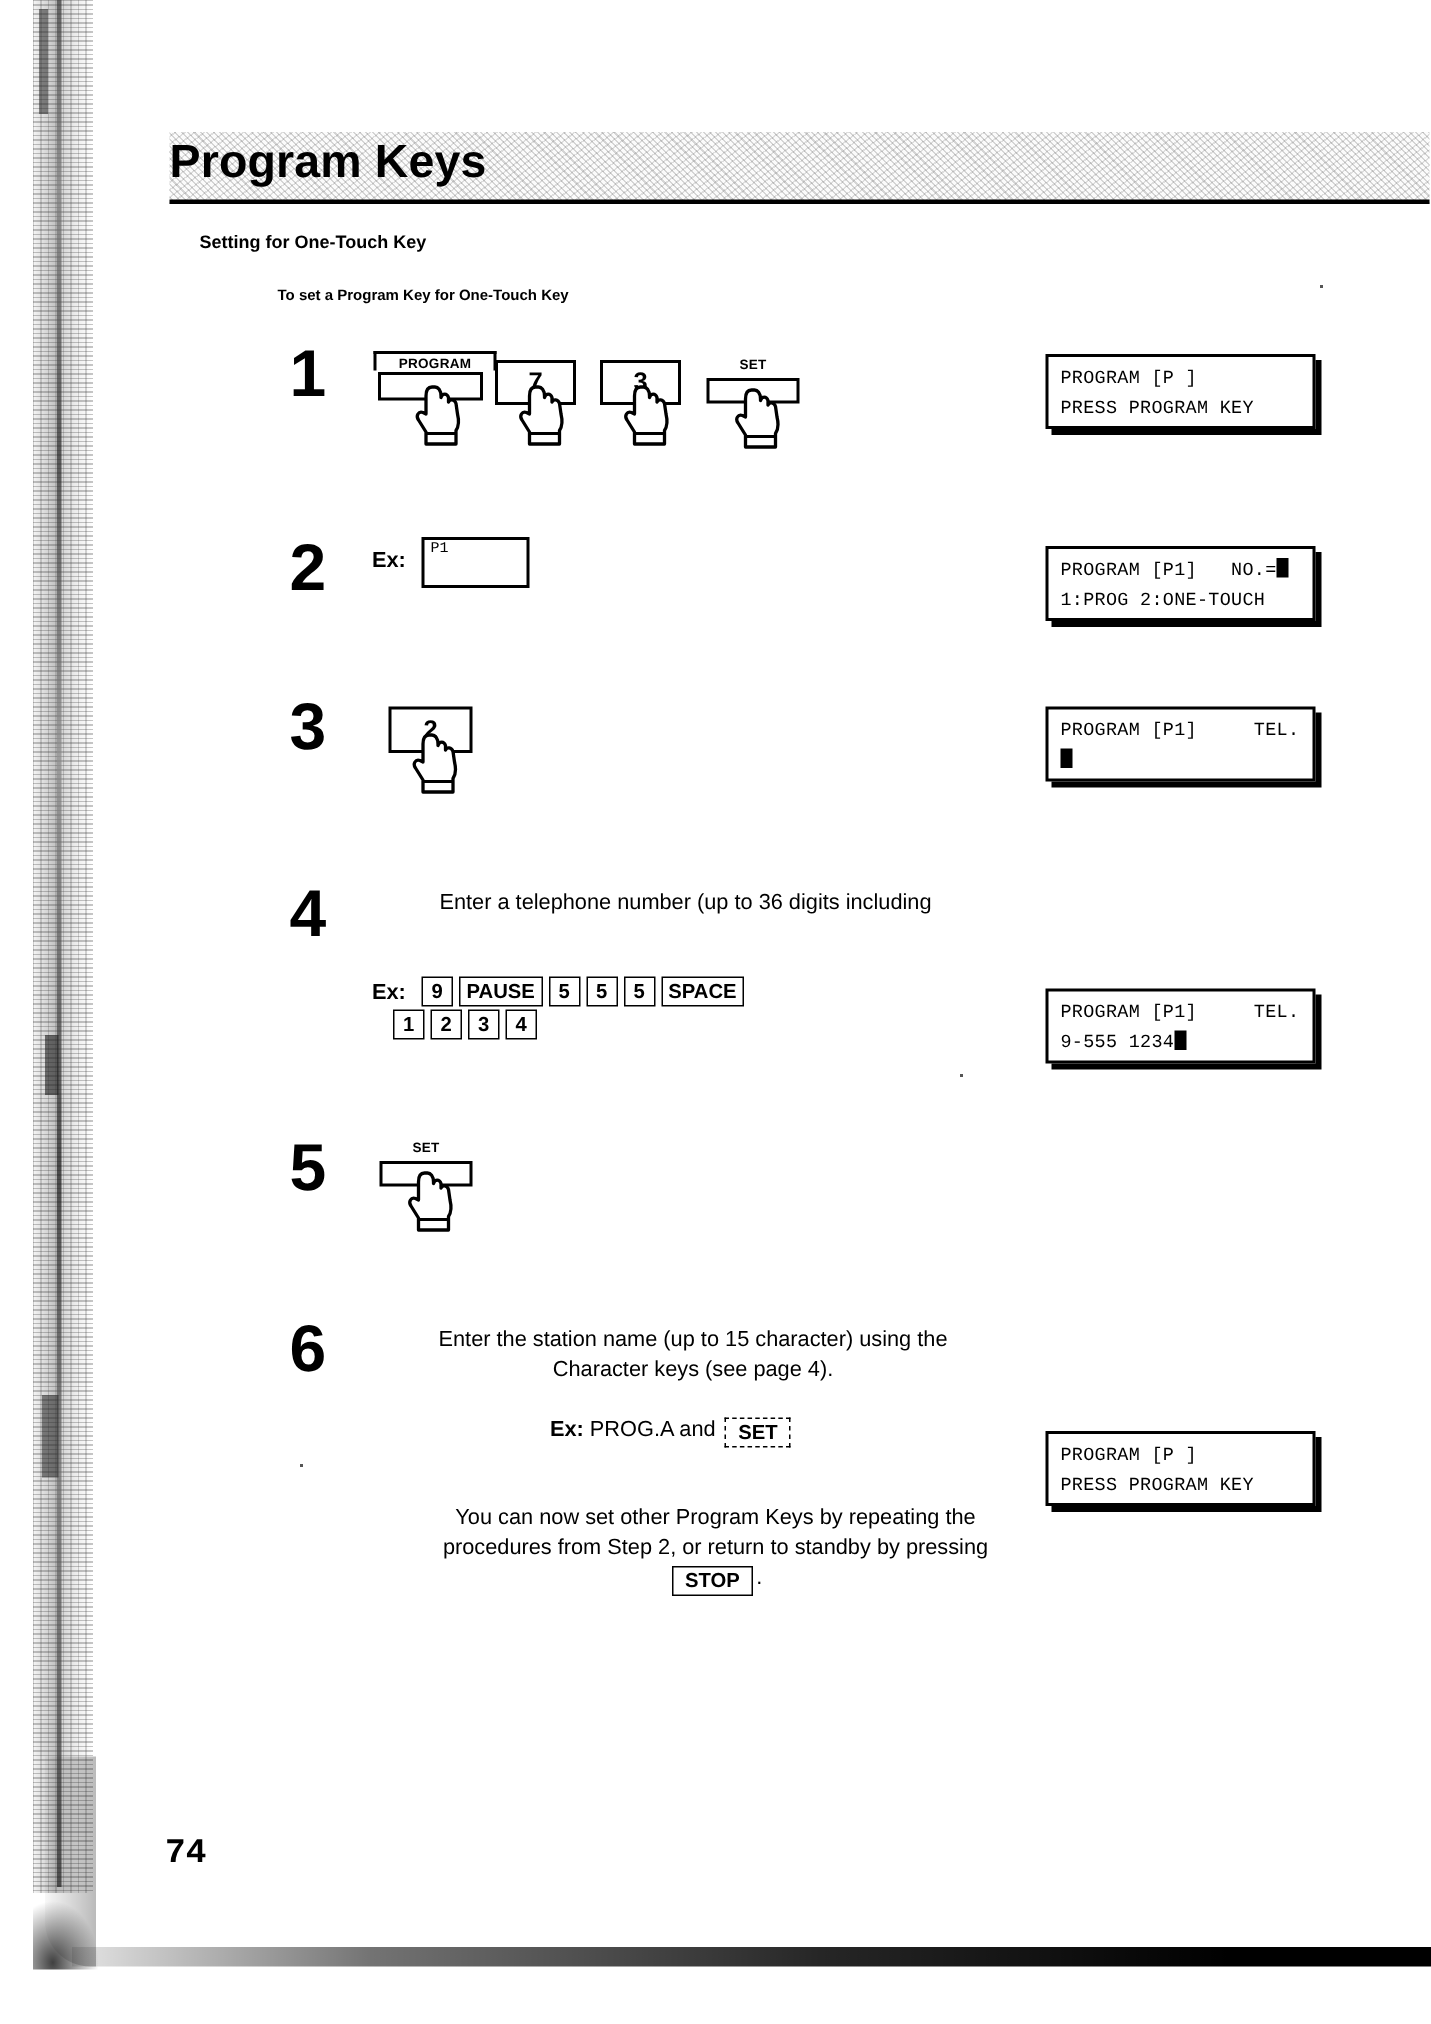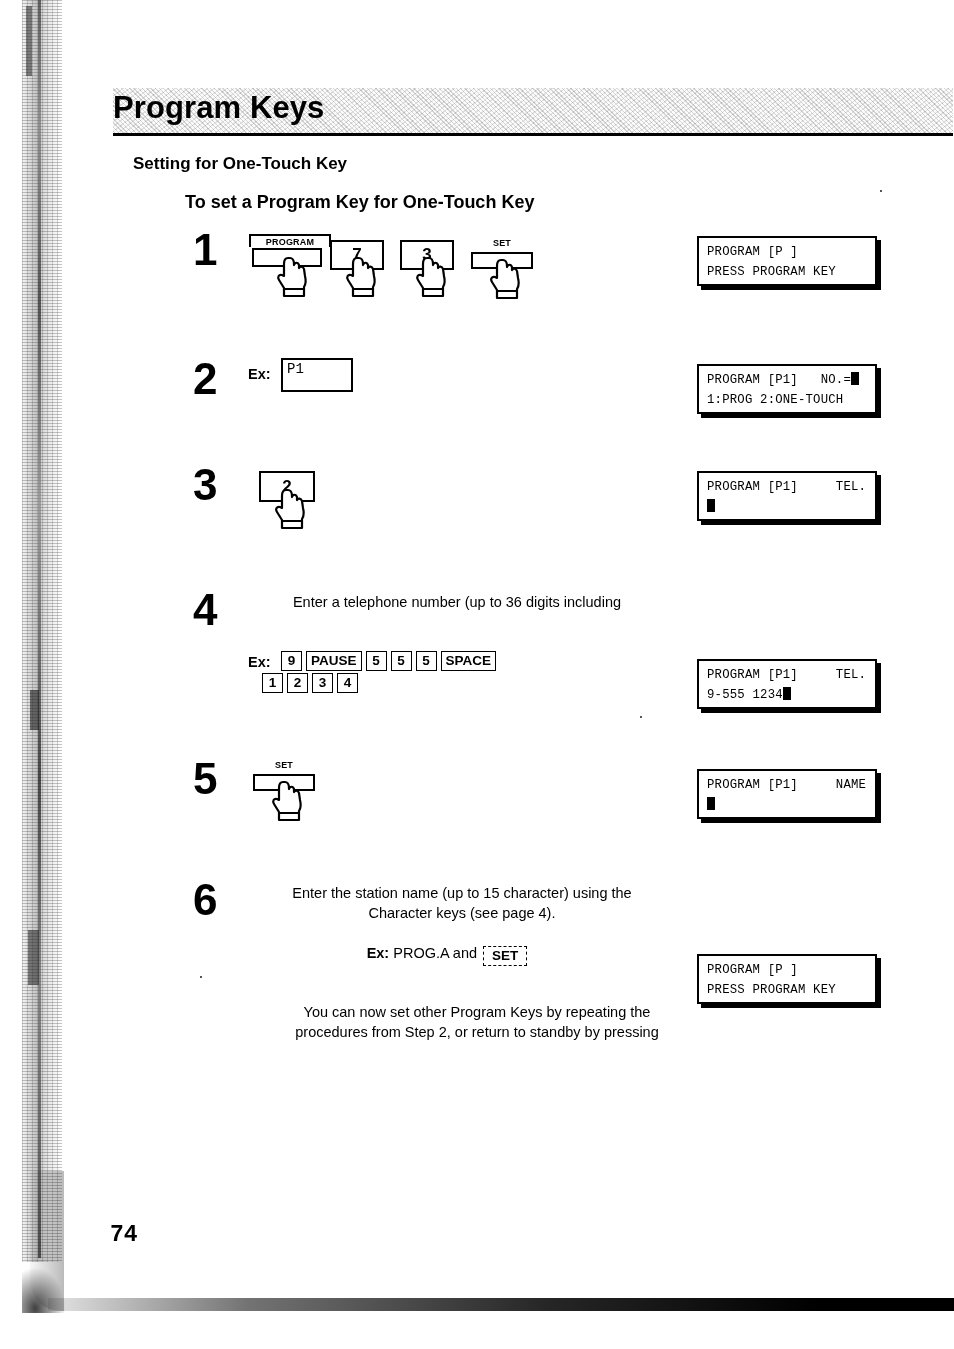--- a/index.html
+++ b/index.html
@@ -68,25 +68,25 @@
     position:absolute;left:113px;top:133px;width:840px;height:3px;background:#000;
   }
   .page-title{
     position:absolute;left:113px;top:90px;
     font-size:31px;font-weight:bold;letter-spacing:.1px;color:#000;
     font-family:"Liberation Sans", sans-serif;
   }
 
   .section-title{
     position:absolute;left:133px;top:154px;
-    font-size:17px;font-weight:bold;color:#000;
+    font-size:12px;font-weight:bold;color:#000;
   }
   .sub-title{
     position:absolute;left:185px;top:192px;
-    font-size:18px;font-weight:bold;color:#000;
+    font-size:10px;font-weight:bold;color:#000;
   }
 
   
   .step-num{
     position:absolute;
     font-size:44px;font-weight:bold;color:#000;
     font-family:"Liberation Sans", sans-serif;
     line-height:1;
   }
 
@@ -123,21 +123,21 @@
   }
 
   
   .hand{position:absolute;}
 
   
   .ex-box{
     position:absolute;border:2px solid #000;background:#fff;
   }
   .ex-box .ex-box-txt{
-    position:absolute;left:4px;top:1px;font-size:14px;
+    position:absolute;left:4px;top:1px;font-size:10px;
     font-family:"Liberation Mono", monospace;color:#000;
   }
 
   
   .chip-row{position:absolute;display:flex;align-items:flex-start;gap:4px;}
   .chip{
     border:1.5px solid #000;background:#fff;
     font-size:13.5px;font-weight:bold;color:#000;
     padding:0px 4px 1px 4px;line-height:17px;
     text-align:center;
@@ -288,20 +288,23 @@
   <div class="body-text" style="left:247px;top:903px;width:430px;">Character keys (see page 4).</div>
 
   <div class="body-text" style="left:248px;top:943px;width:400px;">
     <span class="ex-label">Ex:</span>
     <span>PROG.A and</span>
     <span class="inline-chip dash" style="border-style:dashed;">SET</span>
   </div>
 
   <div class="body-text" style="left:247px;top:1002px;width:460px;">You can now set other Program Keys by repeating the</div>
   <div class="body-text" style="left:247px;top:1022px;width:460px;">procedures from Step 2, or return to standby by pressing</div>
+  <div class="body-text" style="left:247px;top:1042px;width:460px;">
+    <span class="inline-chip">STOP</span><span>.</span>
+  </div>
 
   <div class="lcd" style="left:697px;top:236px;">
     <div class="line">PROGRAM [P ]</div>
     <div class="line">PRESS PROGRAM KEY</div>
   </div>
 
   <div class="lcd" style="left:697px;top:364px;">
     <div class="line"><span>PROGRAM [P1]   NO.=</span><span class="caret"></span></div>
     <div class="line">1:PROG 2:ONE-TOUCH</div>
   </div>
@@ -309,24 +312,20 @@
   <div class="lcd" style="left:697px;top:471px;">
     <div class="line">PROGRAM [P1]     TEL.</div>
     <div class="line"><span class="caret"></span><span></span></div>
   </div>
 
   <div class="lcd" style="left:697px;top:659px;">
     <div class="line">PROGRAM [P1]     TEL.</div>
     <div class="line"><span>9-555 1234</span><span class="caret"></span></div>
   </div>
 
-  <div class="lcd" style="left:697px;top:769px;">
-    <div class="line">PROGRAM [P1]     NAME</div>
-    <div class="line"><span class="caret"></span><span></span></div>
-  </div>
 
   <div class="lcd" style="left:697px;top:954px;">
     <div class="line">PROGRAM [P ]</div>
     <div class="line">PRESS PROGRAM KEY</div>
   </div>
 
   <div class="page-number">74</div>
 
 </div>
 

